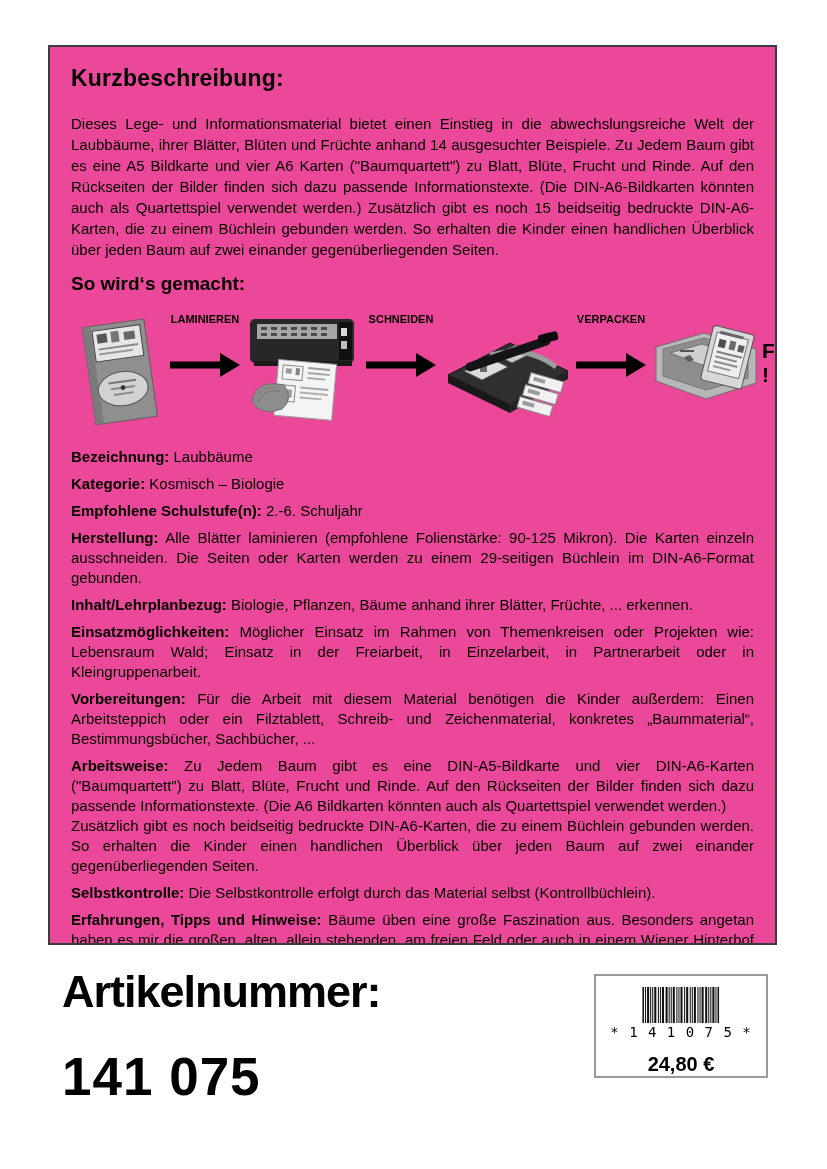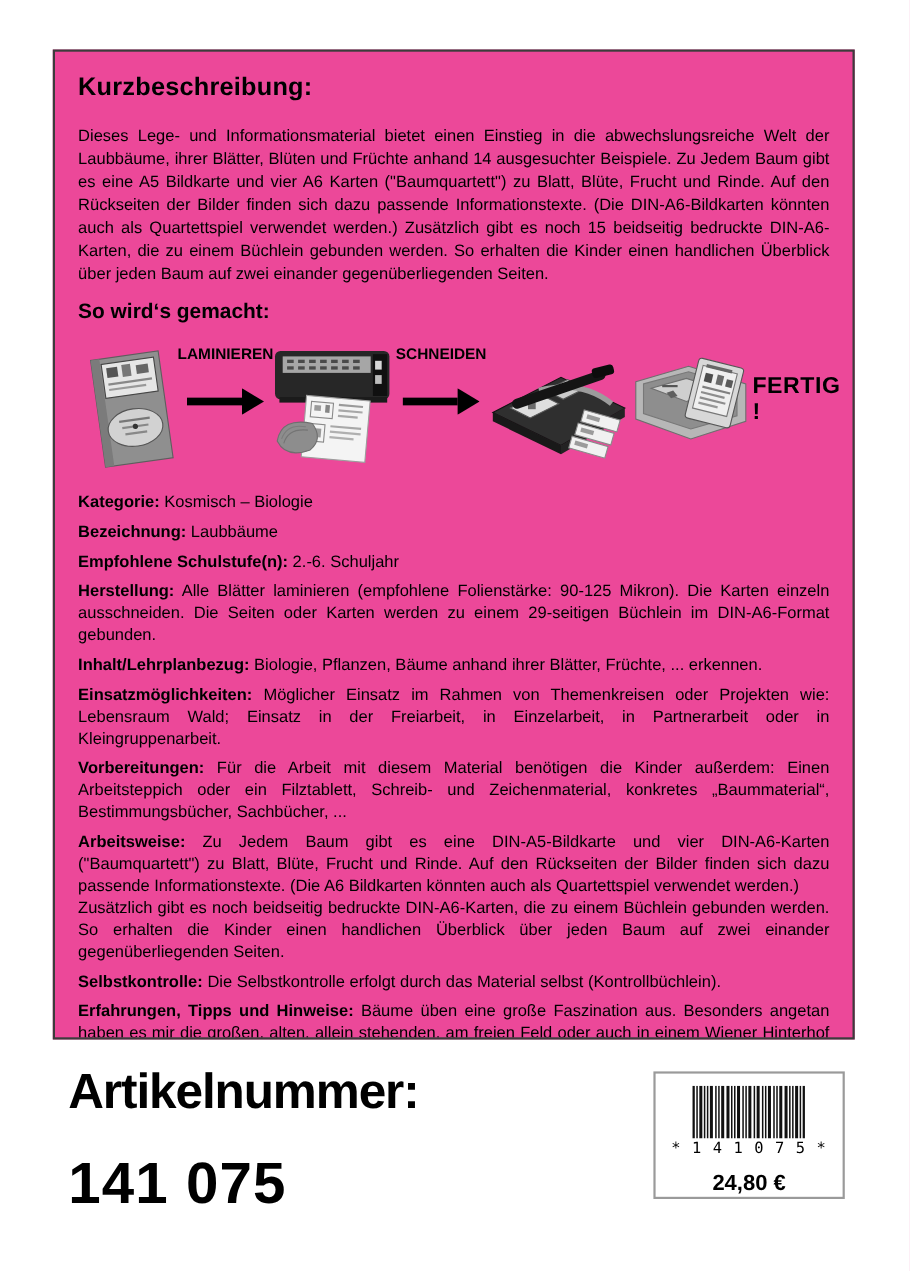--- a/index.html
+++ b/index.html
@@ -59,21 +59,21 @@
     position: relative;
     width: 78px; height: 72px;
     margin-top: 8px;
     flex: 0 0 auto;
   }
   .connector .plabel {
     position: absolute; top: 0; left: 50%;
     transform: translateX(-50%);
     white-space: nowrap;
     font-weight: bold;
-    font-size: 14px;
+    font-size: 11px;
   }
   .connector .arrow {
     position: absolute; top: 40px; left: 50%;
     transform: translateX(-50%);
   }
   .fertig-label {
     font-weight: bold;
     font-size: 21px;
     margin-top: 4px;
     letter-spacing: 0.5px;
@@ -101,21 +101,21 @@
   .artikel-number {
     position: absolute;
     left: 62px; top: 1046px;
     font-size: 53px;
     font-weight: bold;
     letter-spacing: 1px;
   }
   .price-tag {
     position: absolute;
     left: 594px; top: 974px;
-    width: 174px; height: 116px;
+    width: 174px; height: 104px;
     border: 2px solid #9a9a9a;
     background: #fff;
     display: flex; flex-direction: column;
     align-items: center;
     padding-top: 11px;
   }
   .barcode-text {
     font-family: "DejaVu Sans Mono", monospace;
     font-size: 14px;
     letter-spacing: 1px;
@@ -230,20 +230,27 @@
       <g transform="rotate(16 104 74)">
         <rect x="86" y="58" width="34" height="11" fill="#f1f1f1" stroke="#8a8a8a"></rect>
         <rect x="90" y="61" width="12" height="4" fill="#9b9b9b"></rect>
         <rect x="84" y="71" width="34" height="11" fill="#f1f1f1" stroke="#8a8a8a"></rect>
         <rect x="88" y="74" width="12" height="4" fill="#9b9b9b"></rect>
         <rect x="82" y="84" width="34" height="11" fill="#f1f1f1" stroke="#8a8a8a"></rect>
         <rect x="86" y="87" width="12" height="4" fill="#9b9b9b"></rect>
       </g>
     </svg>
 
+    <div class="connector">
+      <span class="plabel">VERPACKEN</span>
+      <svg class="arrow" width="70" height="24" viewBox="0 0 70 24">
+        <rect x="0" y="8.5" width="50" height="7" fill="#000"></rect>
+        <polygon points="50,0 70,12 50,24" fill="#000"></polygon>
+      </svg>
+    </div>
 
     <div class="final-col">
       <svg class="step-img" width="112" height="84" viewBox="0 0 112 84">
         <path d="M6,28 L54,14 L106,30 L106,64 L56,80 L6,62 Z" fill="#b7b7b7" stroke="#6e6e6e"></path>
         <path d="M13,30 L54,19 L98,32 L98,59 L56,71 L13,57 Z" fill="#8e8e8e" stroke="#787878"></path>
         <polygon points="20,34 52,25 84,35 52,46" fill="#cfcfcf" stroke="#6f6f6f"></polygon>
         <rect x="30" y="31" width="14" height="2" fill="#555"></rect>
         <polygon points="34,38 40,36 44,41 38,43" fill="#5f5f5f"></polygon>
         <g transform="rotate(14 76 40)">
           <rect x="56" y="10" width="42" height="56" rx="3" fill="#d8d8d8" stroke="#555"></rect>
@@ -256,22 +263,22 @@
           <rect x="65" y="39" width="22" height="2" fill="#8d8d8d"></rect>
           <rect x="65" y="44" width="24" height="2" fill="#8d8d8d"></rect>
           <rect x="65" y="49" width="18" height="2" fill="#979797"></rect>
         </g>
       </svg>
       <div class="fertig-label">FERTIG !</div>
     </div>
   </div>
 
   <div class="fields">
+    <p class="field"><span class="flabel">Bezeichnung:</span> <span class="ftext">Laubbäume</span></p>
     <p class="field"><span class="flabel">Kategorie:</span> <span class="ftext">Kosmisch – Biologie</span></p>
-    <p class="field"><span class="flabel">Bezeichnung:</span> <span class="ftext">Laubbäume</span></p>
     <p class="field"><span class="flabel">Empfohlene Schulstufe(n):</span> <span class="ftext">2.-6. Schuljahr</span></p>
     <p class="field"><span class="flabel">Herstellung:</span> <span class="ftext">Alle Blätter laminieren (empfohlene Folienstärke: 90-125 Mikron). Die Karten einzeln ausschneiden. Die Seiten oder Karten werden zu einem 29-seitigen Büchlein im DIN-A6-Format gebunden.</span></p>
     <p class="field"><span class="flabel">Inhalt/Lehrplanbezug:</span> <span class="ftext">Biologie, Pflanzen, Bäume anhand ihrer Blätter, Früchte, ... erkennen.</span></p>
     <p class="field"><span class="flabel">Einsatzmöglichkeiten:</span> <span class="ftext">Möglicher Einsatz im Rahmen von Themenkreisen oder Projekten wie: Lebensraum Wald; Einsatz in der Freiarbeit, in Einzelarbeit, in Partnerarbeit oder in Kleingruppenarbeit.</span></p>
     <p class="field"><span class="flabel">Vorbereitungen:</span> <span class="ftext">Für die Arbeit mit diesem Material benötigen die Kinder außerdem: Einen Arbeitsteppich oder ein Filztablett, Schreib- und Zeichenmaterial, konkretes „Baummaterial“, Bestimmungsbücher, Sachbücher, ...</span></p>
     <p class="field"><span class="flabel">Arbeitsweise:</span> <span class="ftext">Zu Jedem Baum gibt es eine DIN-A5-Bildkarte und vier DIN-A6-Karten ("Baumquartett") zu Blatt, Blüte, Frucht und Rinde. Auf den Rückseiten der Bilder finden sich dazu passende Informationstexte. (Die A6 Bildkarten könnten auch als Quartettspiel verwendet werden.)
 Zusätzlich gibt es noch beidseitig bedruckte DIN-A6-Karten, die zu einem Büchlein gebunden werden. So erhalten die Kinder einen handlichen Überblick über jeden Baum auf zwei einander gegenüberliegenden Seiten.</span></p>
     <p class="field"><span class="flabel">Selbstkontrolle:</span> <span class="ftext">Die Selbstkontrolle erfolgt durch das Material selbst (Kontrollbüchlein).</span></p>
     <p class="field"><span class="flabel">Erfahrungen, Tipps und Hinweise:</span> <span class="ftext">Bäume üben eine große Faszination aus. Besonders angetan haben es mir die großen, alten, allein stehenden, am freien Feld oder auch in einem Wiener Hinterhof verwurzelten Baumriesen.</span></p>
   </div>

